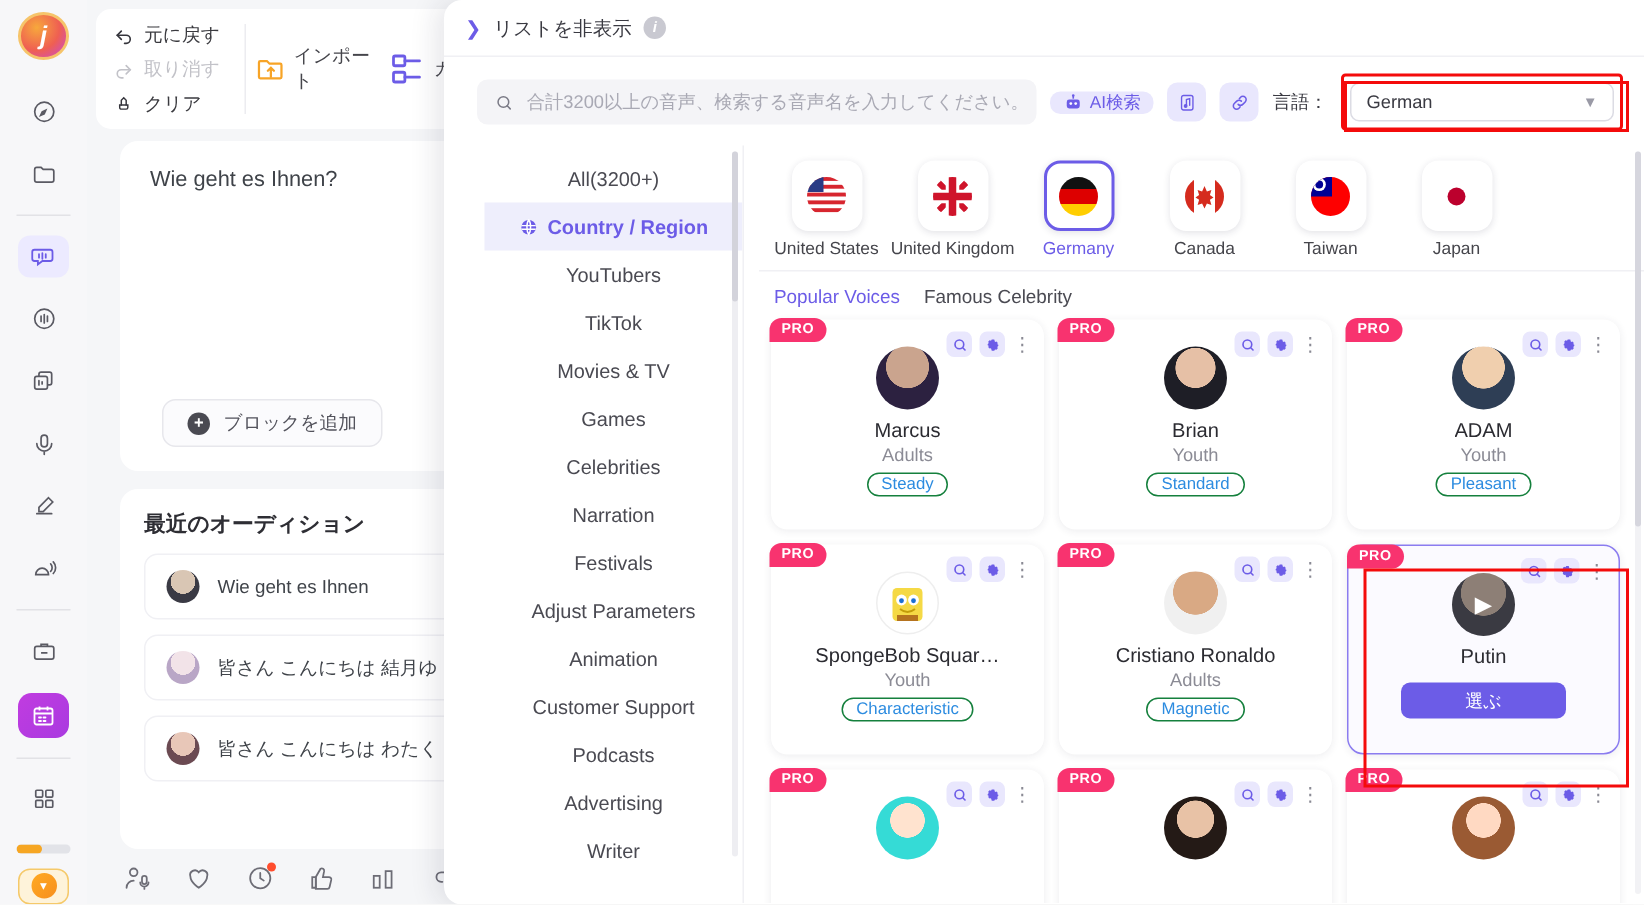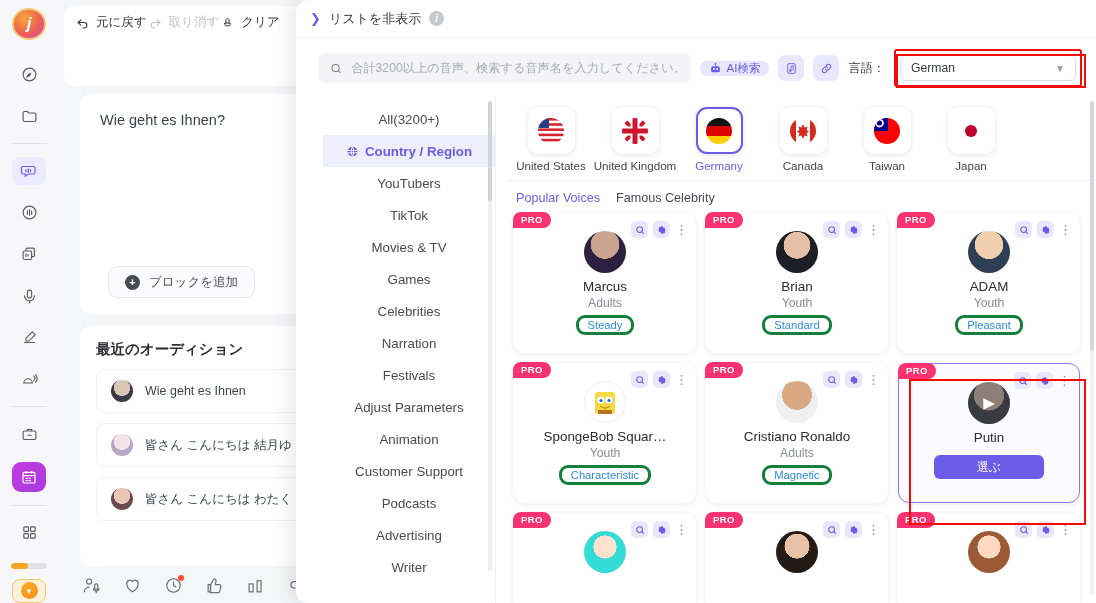--- a/index.html
+++ b/index.html
@@ -57,21 +57,21 @@
   
   .editor {
     position: absolute; left: 58px; top: 0; right: 0; height: 603px;
     background: #f5f6f8;
   }
   .toolbar {
     position:absolute; left: 6px; top: 6px; height: 80px;
     background:#fff; border-radius: 10px; padding: 6px 8px;
     display:flex; align-items:stretch; width: 520px;
   }
-  .tb-col1 { display:flex; flex-direction:row; justify-content:center; gap:2px; padding: 0 10px 0 4px;}
+  .tb-col1 { display:flex; flex-direction:column; justify-content:center; gap:2px; padding: 0 10px 0 4px;}
   .tb-item { display:flex; align-items:center; gap:7px; font-size:12.5px; color:#3a3a3f; height:21px; }
   .tb-item.disabled { color:#c2c2c8; }
   .tb-div { width:1px; background:#ececf0; margin: 4px 6px; }
   .tb-big { width:78px; display:flex; flex-direction:row; align-items:center; justify-content:center; gap:5px; font-size:12.5px; color:#45454b;}
   .tb-big svg { display:block; }
 
   .doc-card {
     position:absolute; left: 22px; top: 94px; width: 470px; height: 220px;
     background:#fff; border-radius: 12px; padding: 18px 20px;
   }
@@ -215,21 +215,21 @@
   }
   .dots { color:#8a8a94; font-size:13px; letter-spacing:0; line-height:10px; }
   .vavatar {
     width: 42px; height:42px; border-radius:50%; overflow:hidden; position:relative;
     display:flex;align-items:center;justify-content:center; font-size:20px;
   }
   .vname { font-size: 13.4px; font-weight: normal; color:#2b2b31; margin-top: 6px; max-width: 160px;
            white-space:nowrap; overflow:hidden; text-overflow:ellipsis; text-align:center;}
   .vage { font-size: 12.2px; color:#8b8b95; margin-top: 2px; }
   .vtag {
-    margin-top: 5px; border:3px solid #15803d; color:#2d8ce0; border-radius: 9px;
+    margin-top: 5px; border:1px solid #15803d; color:#2d8ce0; border-radius: 9px;
     font-size: 11.2px; padding: 1px 9px; background:#fff;
   }
   .choose-btn {
     margin-top: 10px; width: 110px; height: 24px; border-radius: 6px;
     background:#6c5ce7; color:#fff; font-size:12px;
     display:flex;align-items:center;justify-content:center;
   }
   .play-ov {
     position:absolute; inset:0; background:rgba(30,30,40,.35);
     display:flex;align-items:center;justify-content:center; color:#fff; font-size:15px;

